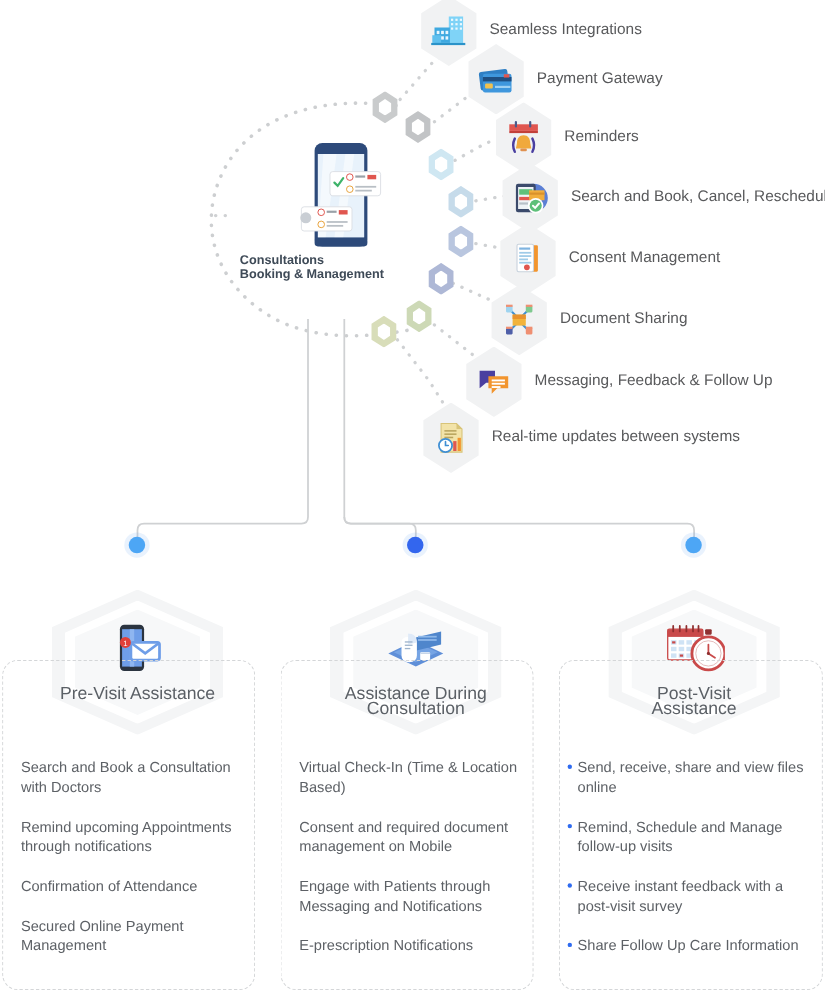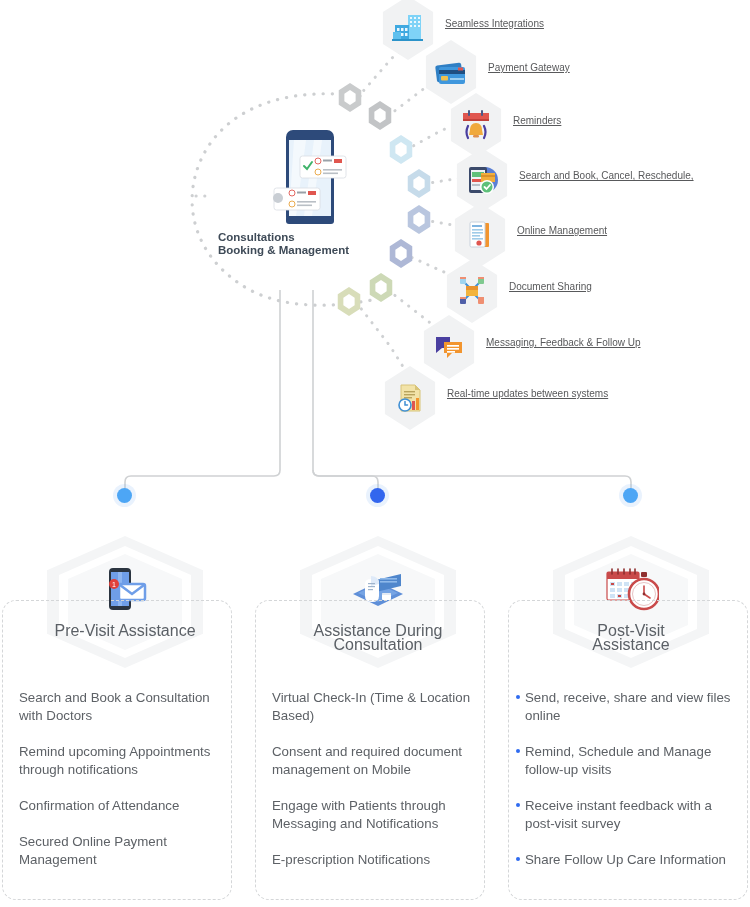--- a/index.html
+++ b/index.html
@@ -24,23 +24,22 @@
     clip-path:polygon(50% 0%,93.3% 25%,93.3% 75%,50% 100%,6.7% 75%,6.7% 25%);
     -webkit-clip-path:polygon(50% 0%,93.3% 25%,93.3% 75%,50% 100%,6.7% 75%,6.7% 25%);
   }
   .feat .icon{
     position:absolute;left:11px;top:14px;width:36px;height:36px;
     display:flex;align-items:center;justify-content:center;
   }
   .feat .flabel{
     position:absolute;left:66px;top:22px;
     white-space:nowrap;
-    font-size:10px;color:#58595b;
+    font-size:14px;color:#58595b;
     font-family:"Liberation Sans", sans-serif;
-    text-decoration:underline;
   }
 
   
   .mini{
     position:absolute;width:26px;height:29px;
     clip-path:polygon(50% 0%,93.3% 25%,93.3% 75%,50% 100%,6.7% 75%,6.7% 25%);
     -webkit-clip-path:polygon(50% 0%,93.3% 25%,93.3% 75%,50% 100%,6.7% 75%,6.7% 25%);
     display:flex;align-items:center;justify-content:center;
   }
   .mini i{
@@ -290,21 +289,21 @@
         <rect x="20" y="5" width="6" height="24" rx="1" fill="#f2952e"></rect>
         <rect x="7" y="4" width="15" height="25" rx="1.5" fill="#ffffff" stroke="#c8d2dc" stroke-width="1"></rect>
         <rect x="9" y="7" width="10" height="2" fill="#7fb4e0"></rect>
         <rect x="9" y="11" width="11" height="1.6" fill="#9fcbe8"></rect>
         <rect x="9" y="14" width="11" height="1.6" fill="#9fcbe8"></rect>
         <rect x="9" y="17" width="8" height="1.6" fill="#9fcbe8"></rect>
         <rect x="9" y="20" width="11" height="1.6" fill="#9fcbe8"></rect>
         <circle cx="16" cy="25" r="2.6" fill="#e0564f"></circle>
       </svg>
     </div>
-    <div class="flabel">Online Management</div>
+    <div class="flabel">Consent Management</div>
   </div>
 
   <div class="feat" style="left:443px;top:259px;">
     <div class="hexbg"></div>
     <div class="icon">
       <svg width="34" height="34" viewBox="0 0 34 34">
         <path d="M9 8 L17 16 M25 8 L17 16 M9 26 L17 18 M25 26 L17 18" stroke="#3f8fd4" stroke-width="1.8" fill="none"></path>
         <rect x="11" y="12" width="12" height="10" fill="#f2b33c"></rect>
         <rect x="11" y="12" width="12" height="4" fill="#e8922e"></rect>
         <rect x="5" y="4" width="6" height="6" rx="1" fill="#9fd4f0"></rect>

